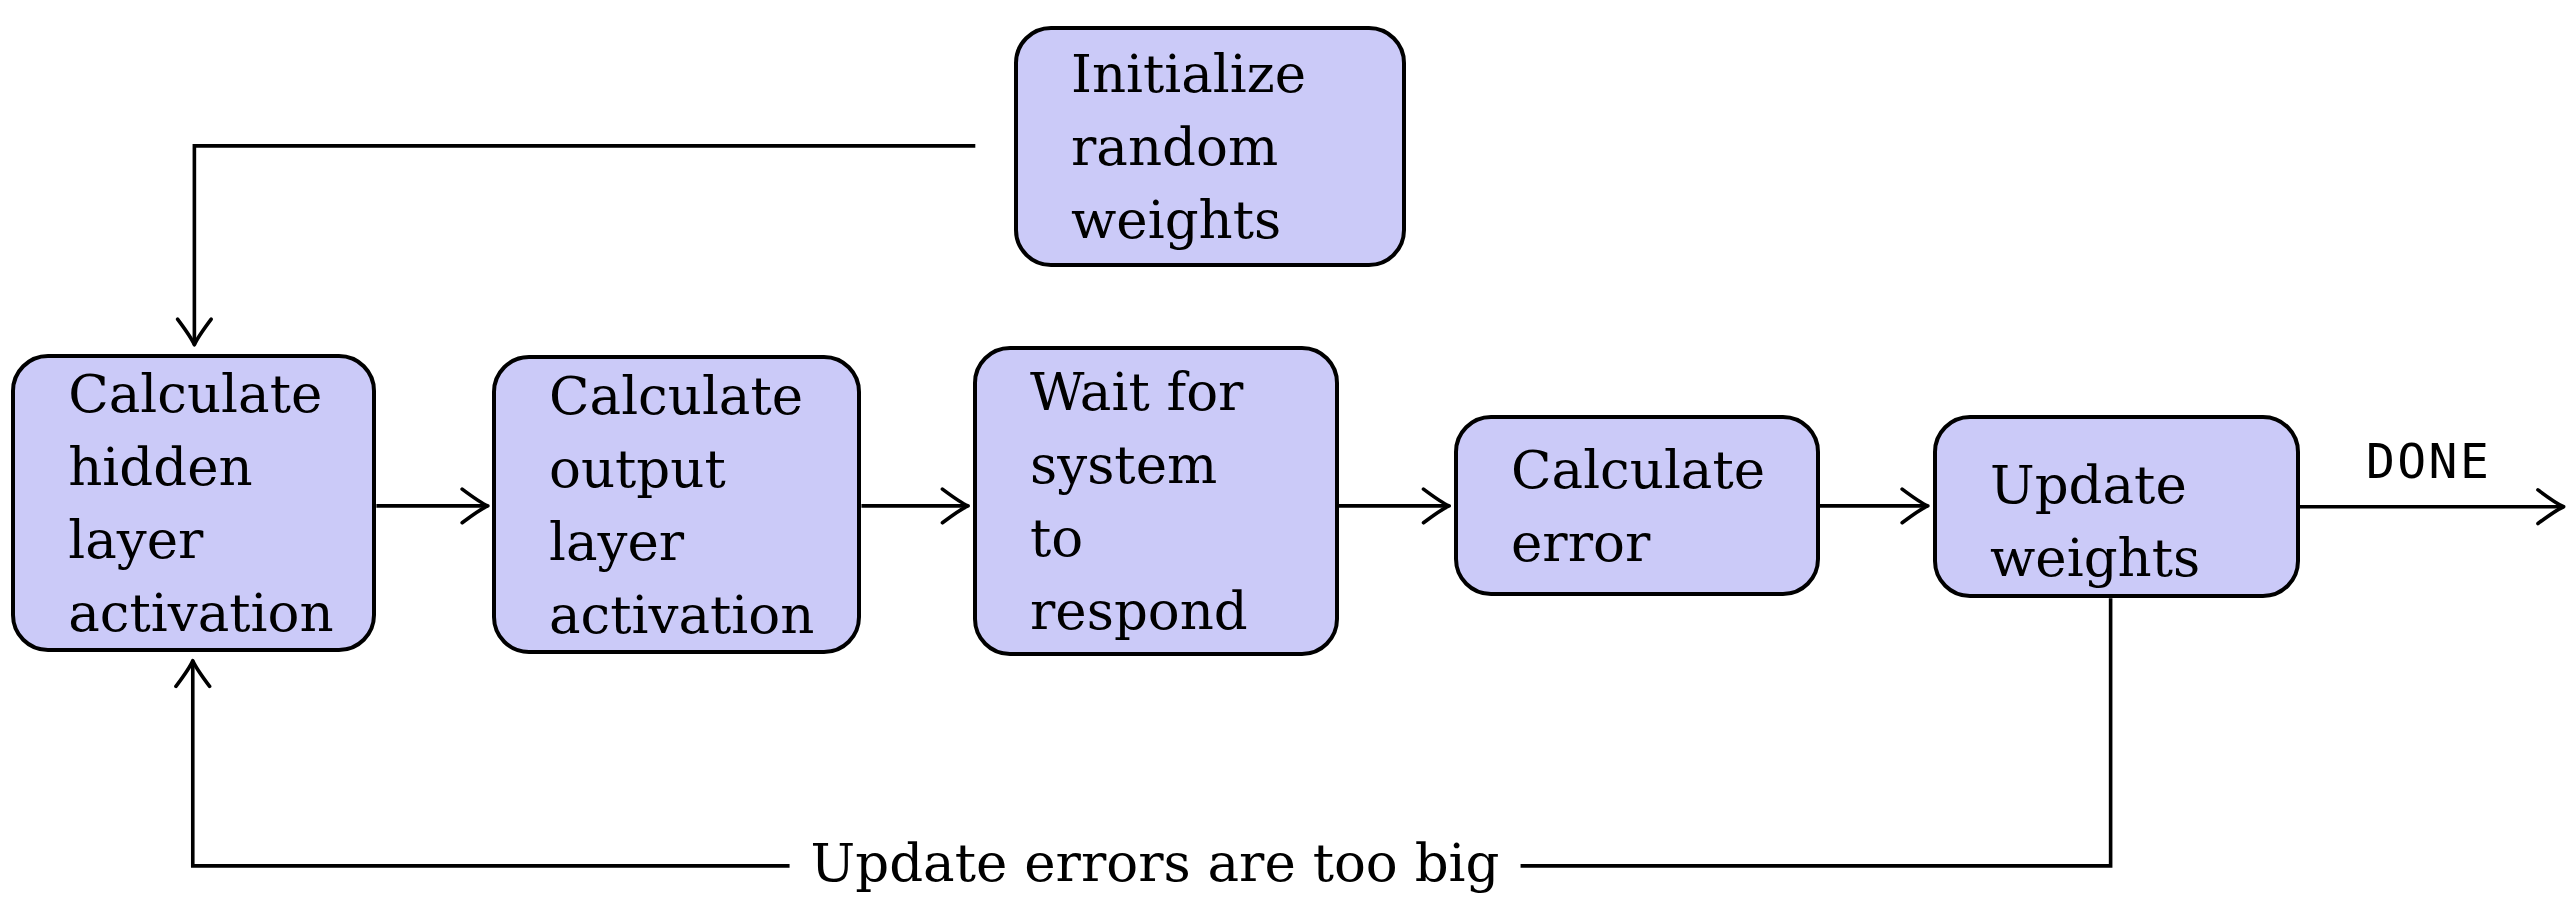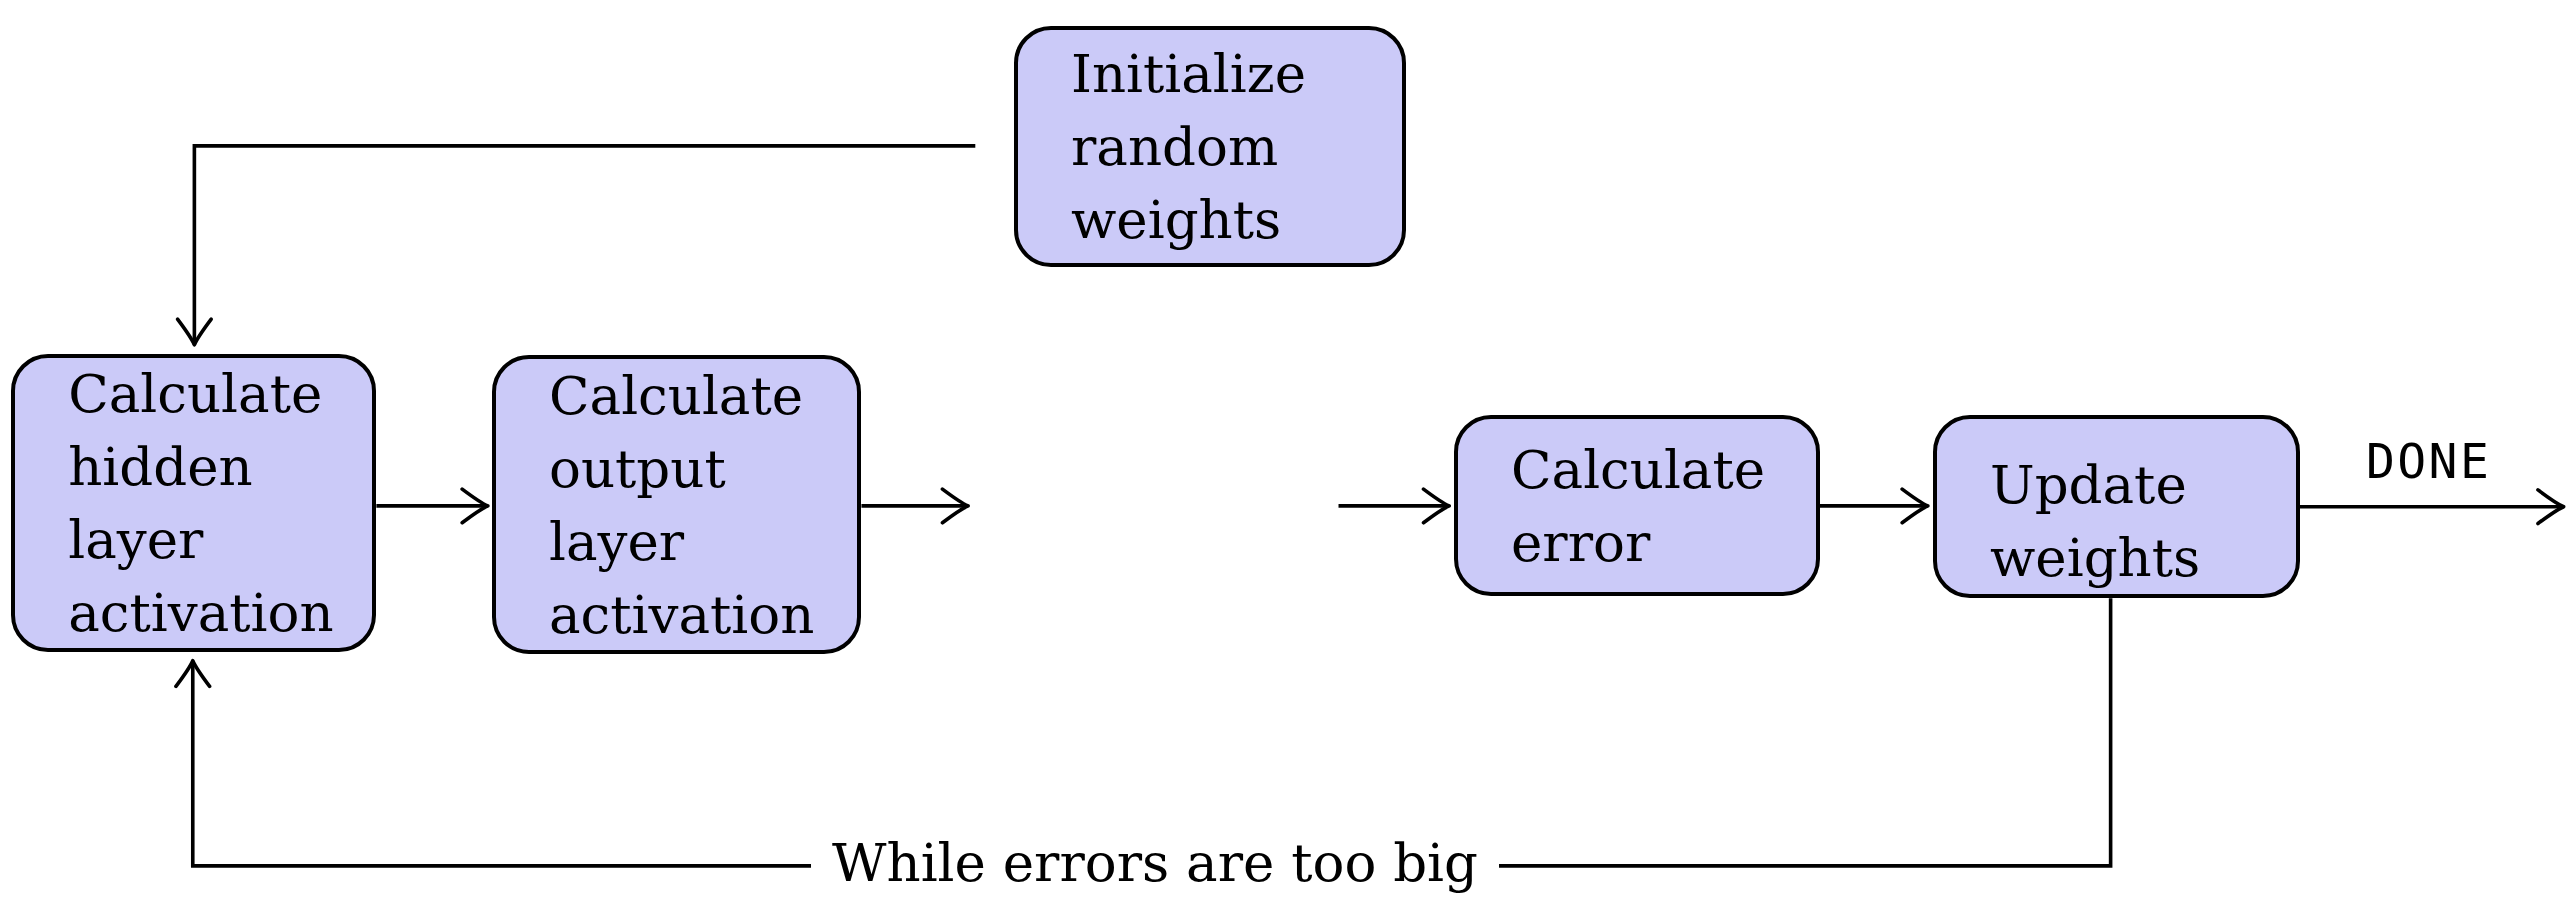--- a/index.html
+++ b/index.html
@@ -100,29 +100,35 @@
 activation</span>
   </div>
 
   <div class="node" style="left:492px; top:355px; width:369px; height:299px;">
     <span class="label">Calculate
 output
 layer
 activation</span>
   </div>
 
+  <div class="node" style="left:973px; top:346px; width:366px; height:310px;">
+    <span class="label">Wait for
+system
+to
+respond</span>
+  </div>
 
   <div class="node" style="left:1454px; top:415px; width:366px; height:181px;">
     <span class="label">Calculate
 error</span>
   </div>
 
   <div class="node" style="left:1933px; top:415px; width:367px; height:183px;align-items:flex-end;">
     <span class="label">Update
 weights</span>
   </div>
 
   <div class="edge-label-done">DONE</div>
 
-  <div class="edge-label-while">While errors are too big</div>
+  <div class="edge-label-while">Update errors are too big</div>
 
 </div>
 
 
 </body></html>

